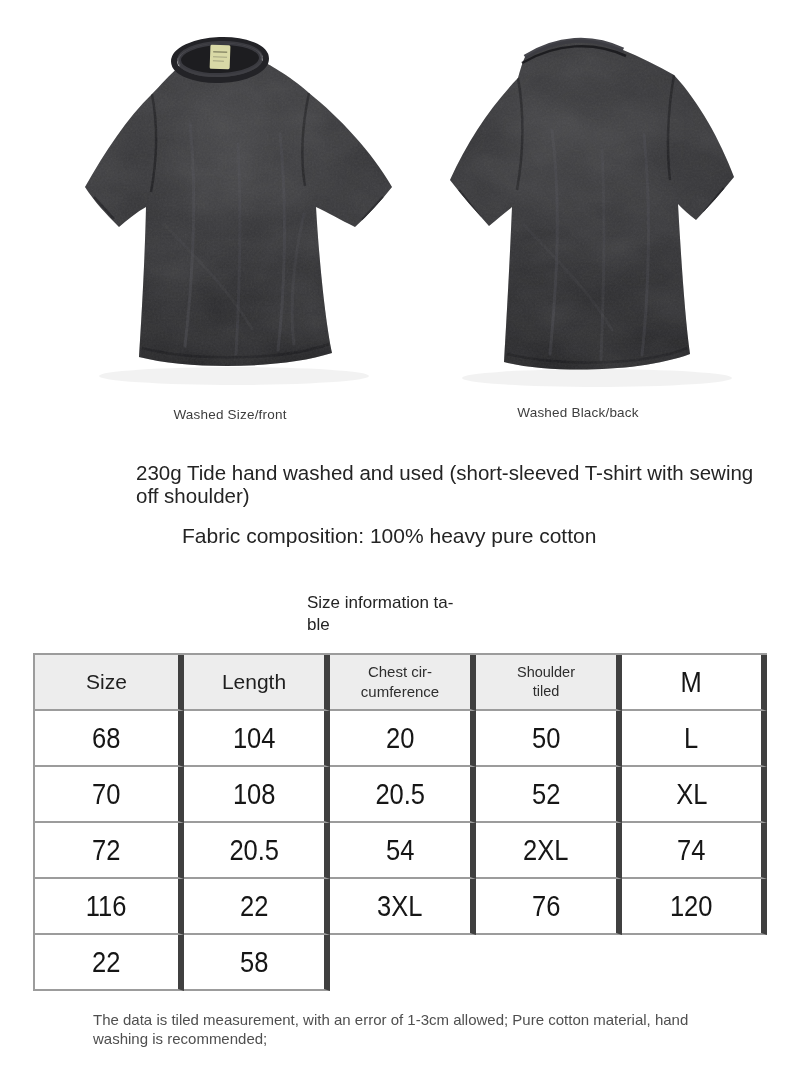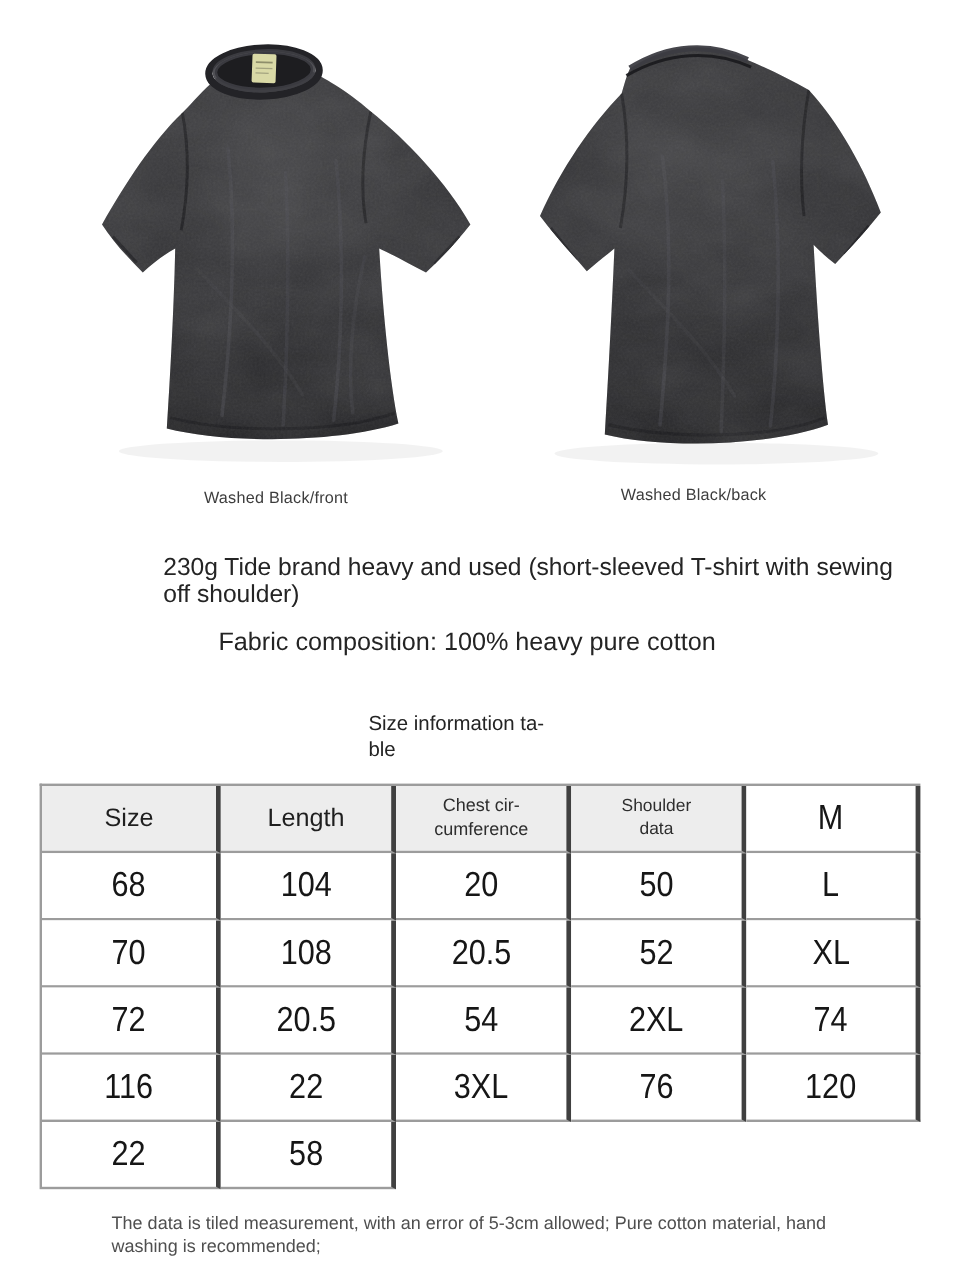--- a/index.html
+++ b/index.html
@@ -24,21 +24,21 @@
   }
   .sizetable{
     left:33px;top:653px;
     display:grid;
     grid-template-columns:149px 146px 146px 146px 145px;
     grid-auto-rows:56px;
     border-top:2px solid #9c9c9c;
     border-left:2px solid #9c9c9c;
   }
   .cell{
-    border-right:4px solid #404040;
+    border-right:6px solid #404040;
     border-bottom:2px solid #9c9c9c;
     display:flex;align-items:center;justify-content:center;
     box-sizing:border-box;background:#ffffff;
   }
   .cell.head{background:#ededed;}
   .h-big{font-size:21px;color:#1f1f1f;}
   .h-small{font-size:15px;line-height:1.35;color:#2e2e2e;text-align:center;white-space:pre-line;}
   .h-mid{font-size:14.5px;line-height:1.3;color:#2e2e2e;text-align:center;white-space:pre-line;}
   .val{font-size:29px;color:#161616;transform:scaleX(.88);transform-origin:center;}
   .footnote{
@@ -160,43 +160,43 @@
         <path d="M95,344 C150,357 235,355 275,338" opacity="0.8"></path>
       </g>
       <rect x="0" y="0" width="378" height="388" filter="url(#bmot)" opacity="0.14"></rect>
       <rect x="0" y="0" width="378" height="388" filter="url(#bgrain)" opacity="0.08"></rect>
     </g>
     <path d="M113,47 C145,27 180,25 211,40" fill="none" stroke="#3c3c42" stroke-width="5" opacity="0.95"></path>
     <path d="M110,53 C144,33 182,31 214,46" fill="none" stroke="#1a1a1d" stroke-width="2.5" opacity="0.9"></path>
   </svg>
 </div>
 
-<div class="abs caption" style="left:130px;top:407px;">Washed Black/front</div>
+<div class="abs caption" style="left:130px;top:407px;">Washed Size/front</div>
 <div class="abs caption" style="left:478px;top:405px;">Washed Black/back</div>
 
-<div class="abs desc">230g Tide brand heavy and used (short-sleeved T-shirt with sewing
+<div class="abs desc">230g Tide hand washed and used (short-sleeved T-shirt with sewing
 off shoulder)</div>
 <div class="abs fabric">Fabric composition: 100% heavy pure cotton</div>
 <div class="abs table-title">Size information ta-
 ble</div>
 
 <div class="abs sizetable">
   <div class="cell head">
       <span class="h-big">Size</span>
     </div>
   <div class="cell head">
       <span class="h-big">Length</span>
     </div>
   <div class="cell head">
       <span class="h-small">Chest cir-
 cumference</span>
     </div>
   <div class="cell head">
       <span class="h-mid">Shoulder
-data</span>
+tiled</span>
     </div>
 
   <div class="cell">
       <span class="val">M</span>
     </div>
   <div class="cell">
       <span class="val">68</span>
     </div>
   <div class="cell">
       <span class="val">104</span>
@@ -260,14 +260,14 @@
       <span class="val">120</span>
     </div>
   <div class="cell">
       <span class="val">22</span>
     </div>
   <div class="cell">
       <span class="val">58</span>
     </div>
 </div>
 
-<div class="abs footnote">The data is tiled measurement, with an error of 5-3cm allowed; Pure cotton material, hand
+<div class="abs footnote">The data is tiled measurement, with an error of 1-3cm allowed; Pure cotton material, hand
 washing is recommended;</div>
 
 </body></html>

